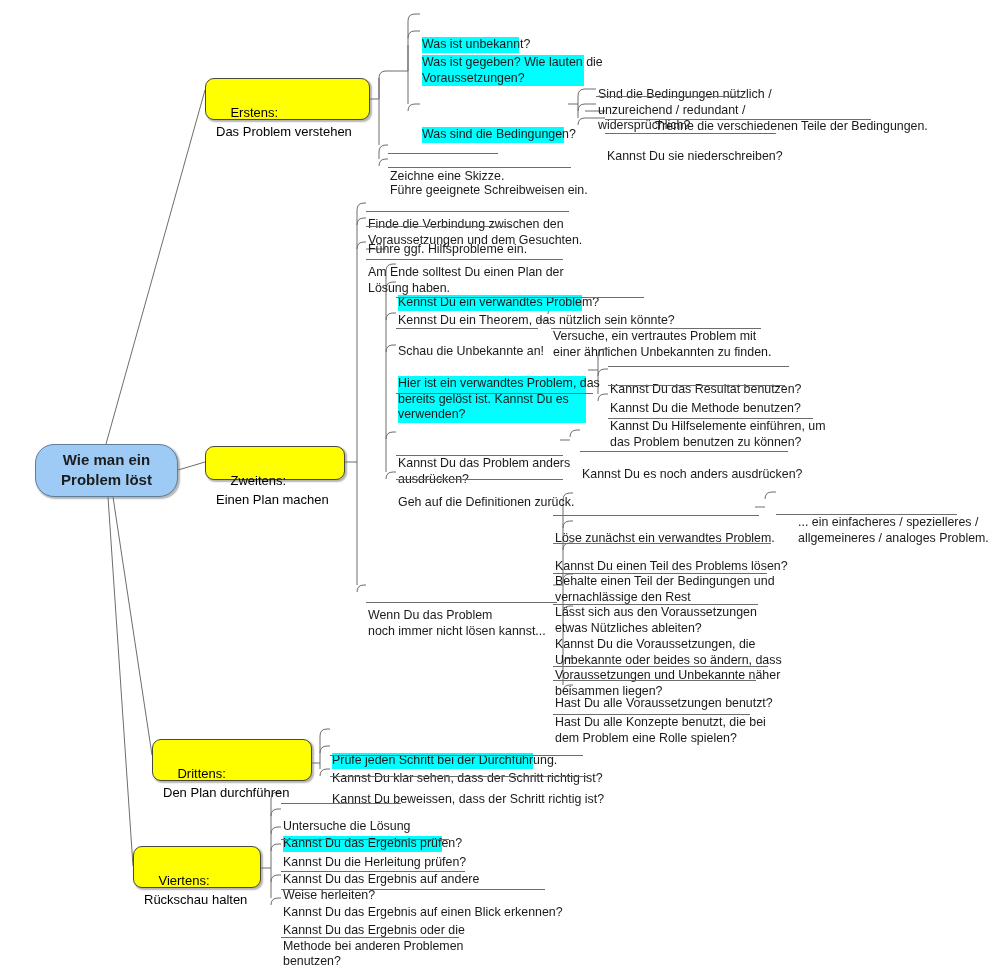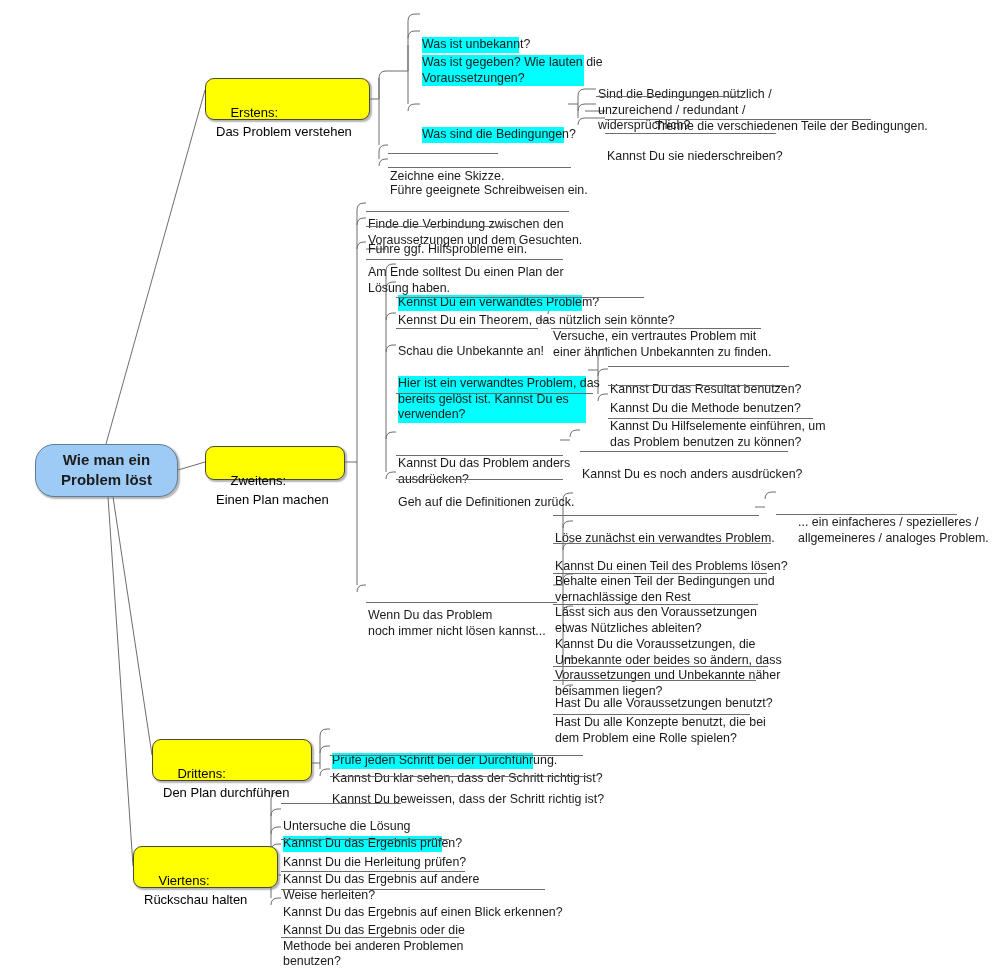--- a/index.html
+++ b/index.html
@@ -163,21 +163,21 @@
   <div class="node boxnode topic" style="left:205px;top:446px;width:140px;height:34px;">
     <span>Zweitens:
 Einen Plan machen</span>
   </div>
 
   <div class="node boxnode topic" style="left:152px;top:739px;width:160px;height:42px;">
     <span>Drittens:
 Den Plan durchführen</span>
   </div>
 
-  <div class="node boxnode topic" style="left:133px;top:846px;width:145px;height:42px;">
+  <div class="node boxnode topic" style="left:133px;top:846px;width:128px;height:42px;">
     <span>Viertens:
 Rückschau halten</span>
   </div>
 
   <div class="node leaf" style="left:420px;top:6px;width:101px;">
     <span class="txt hl">Was ist unbekannt?</span>
   </div>
 
   <div class="node leaf" style="left:420px;top:24px;width:166px;">
     <span class="txt hl">Was ist gegeben? Wie lauten die

